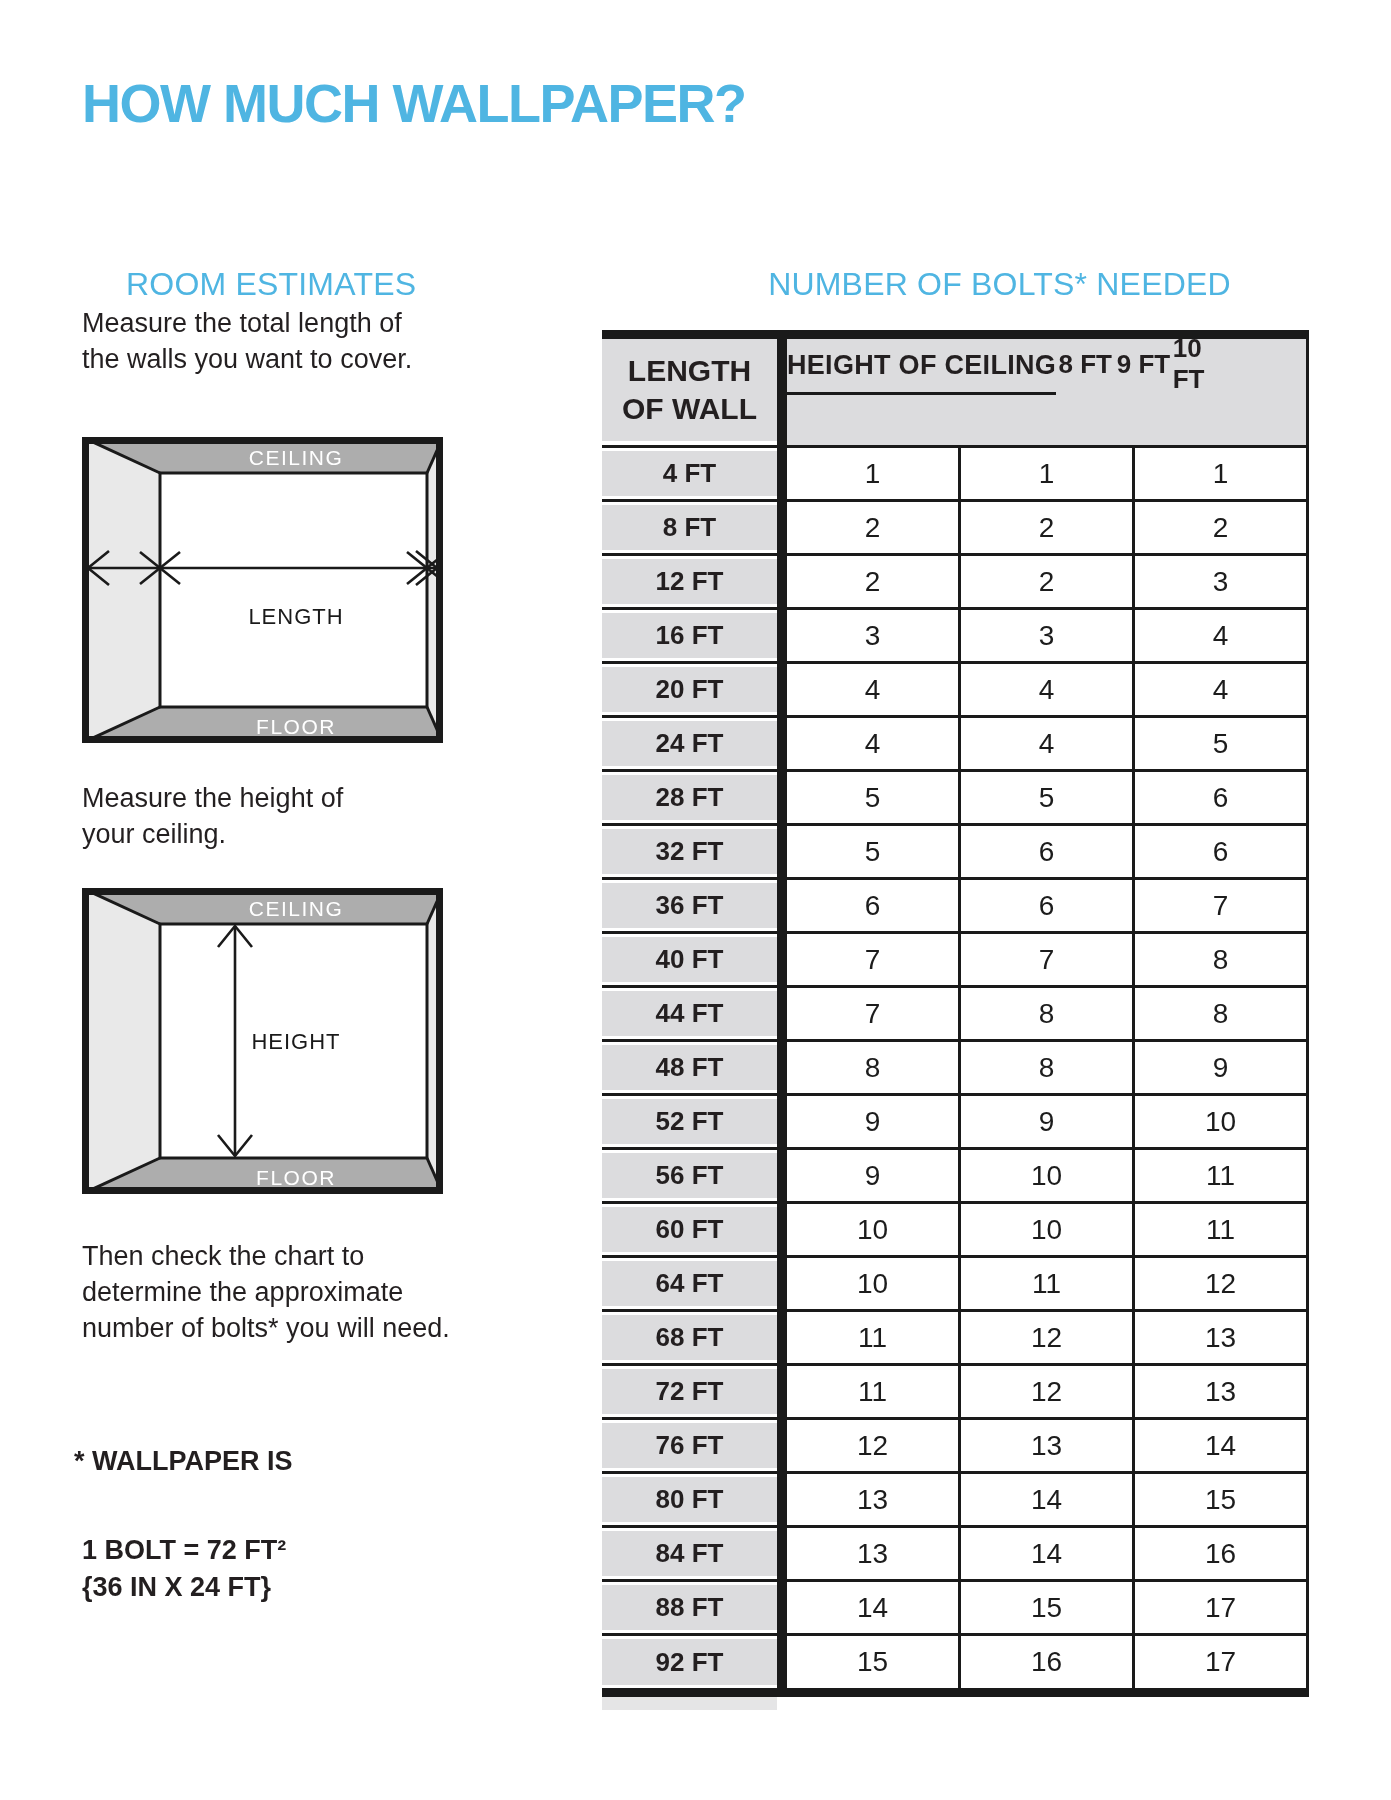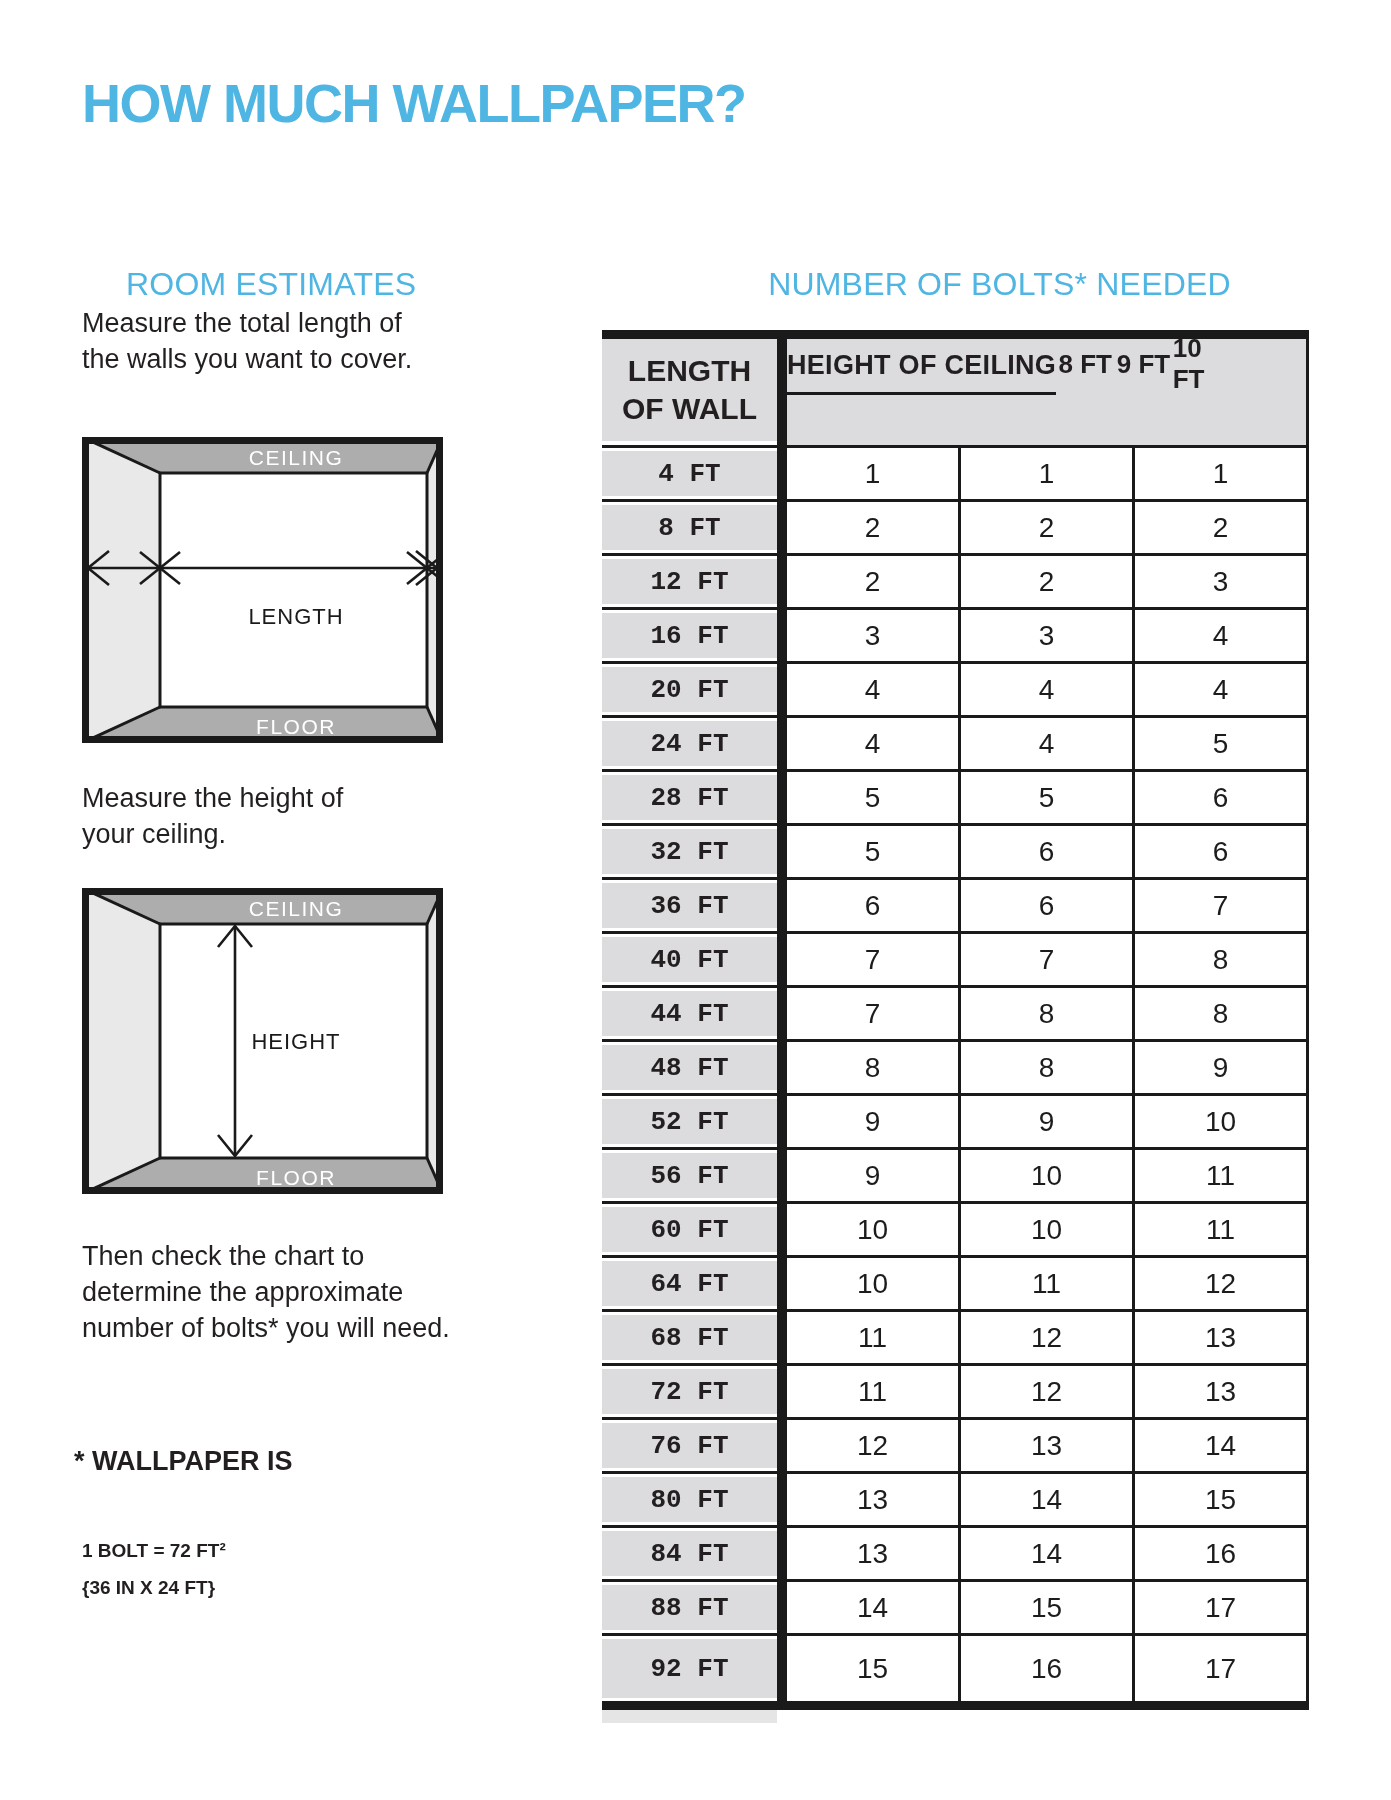--- a/index.html
+++ b/index.html
@@ -10,43 +10,43 @@
          color:var(--accent);letter-spacing:-1.5px;white-space:nowrap;}
   .sec-head{position:absolute;font-size:32px;font-weight:normal;color:var(--accent);letter-spacing:.2px;margin-left:44px;}
   .room-estimates{left:82px;top:266px;}
   .bolts-needed{left:602px;top:266px;width:707px;text-align:center;}
   .para{position:absolute;left:82px;font-size:27px;line-height:36px;color:var(--ink);}
   .p1{top:305px;} .p2{top:780px;} .p3{top:1238px;}
   .diagram{position:absolute;left:82px;width:361px;height:306px;}
   .d1{top:437px;} .d2{top:888px;}
   .footnote{position:absolute;left:74px;top:1443px;font-size:27px;line-height:36px;font-weight:bold;}
   .footnote .fn2{padding-left:24px;}
-  .boltinfo{position:absolute;left:82px;top:1532px;font-size:19px;line-height:37px;font-weight:bold;}
+  .boltinfo{position:absolute;left:82px;top:1532px;font-size:27px;line-height:37px;font-weight:bold;}
 
   
   .tbl{position:absolute;left:602px;top:330px;width:707px;}
   .tbl-top,.tbl-bottom{height:9px;background:var(--line);}
   .hline{height:3px;background:var(--line);}
   .tbl-header{display:flex;height:106px;background:#fff;}
   .hdr-label{width:175px;background:#fff;display:flex;}
   .hdr-label-inner{flex:1;background:var(--cellgray);margin-bottom:4px;
      display:flex;flex-direction:column;align-items:center;justify-content:center;
      font-size:30px;font-weight:bold;line-height:38px;text-align:center;}
   .vdivider{width:10px;background:var(--line);}
   .hdr-right{flex:1;display:flex;flex-direction:row;background:var(--cellgray);border-right:3px solid var(--line);}
   .hdr-ceiling{height:53px;border-bottom:3px solid var(--line);display:flex;align-items:center;
      justify-content:center;font-size:27px;font-weight:bold;letter-spacing:.3px;}
   .hdr-fts{height:50px;display:flex;}
   .hdr-fts div{flex:1;display:flex;align-items:center;justify-content:center;
      font-size:26px;font-weight:bold;}
   .row{display:flex;height:54px;border-bottom:3px solid var(--line);box-sizing:border-box;background:#fff;}
-  .row:last-child{border-bottom:none;height:65px;}
+  .row:last-child{border-bottom:none;height:52px;}
   .cell-label{width:175px;display:flex;background:#fff;}
   .cell-label-inner{flex:1;background:var(--cellgray);margin:3px 0;
-     display:flex;align-items:center;justify-content:center;font-size:26px;font-weight:bold;font-family:Liberation Mono, monospace;}
+     display:flex;align-items:center;justify-content:center;font-size:26px;font-weight:bold;}
   .cell{flex:1;display:flex;align-items:center;justify-content:center;
      font-size:28px;color:#1c1c1c;background:#fff;}
   .cell.c2,.cell.c3{border-left:3px solid var(--line);}
   .cell.c3{border-right:3px solid var(--line);}
   .gray-tab{width:175px;height:13px;background:var(--cellgray);opacity:.75;}
 
   svg text{font-family:"Liberation Sans", sans-serif;}
 </style>
 </head>
 <body>

